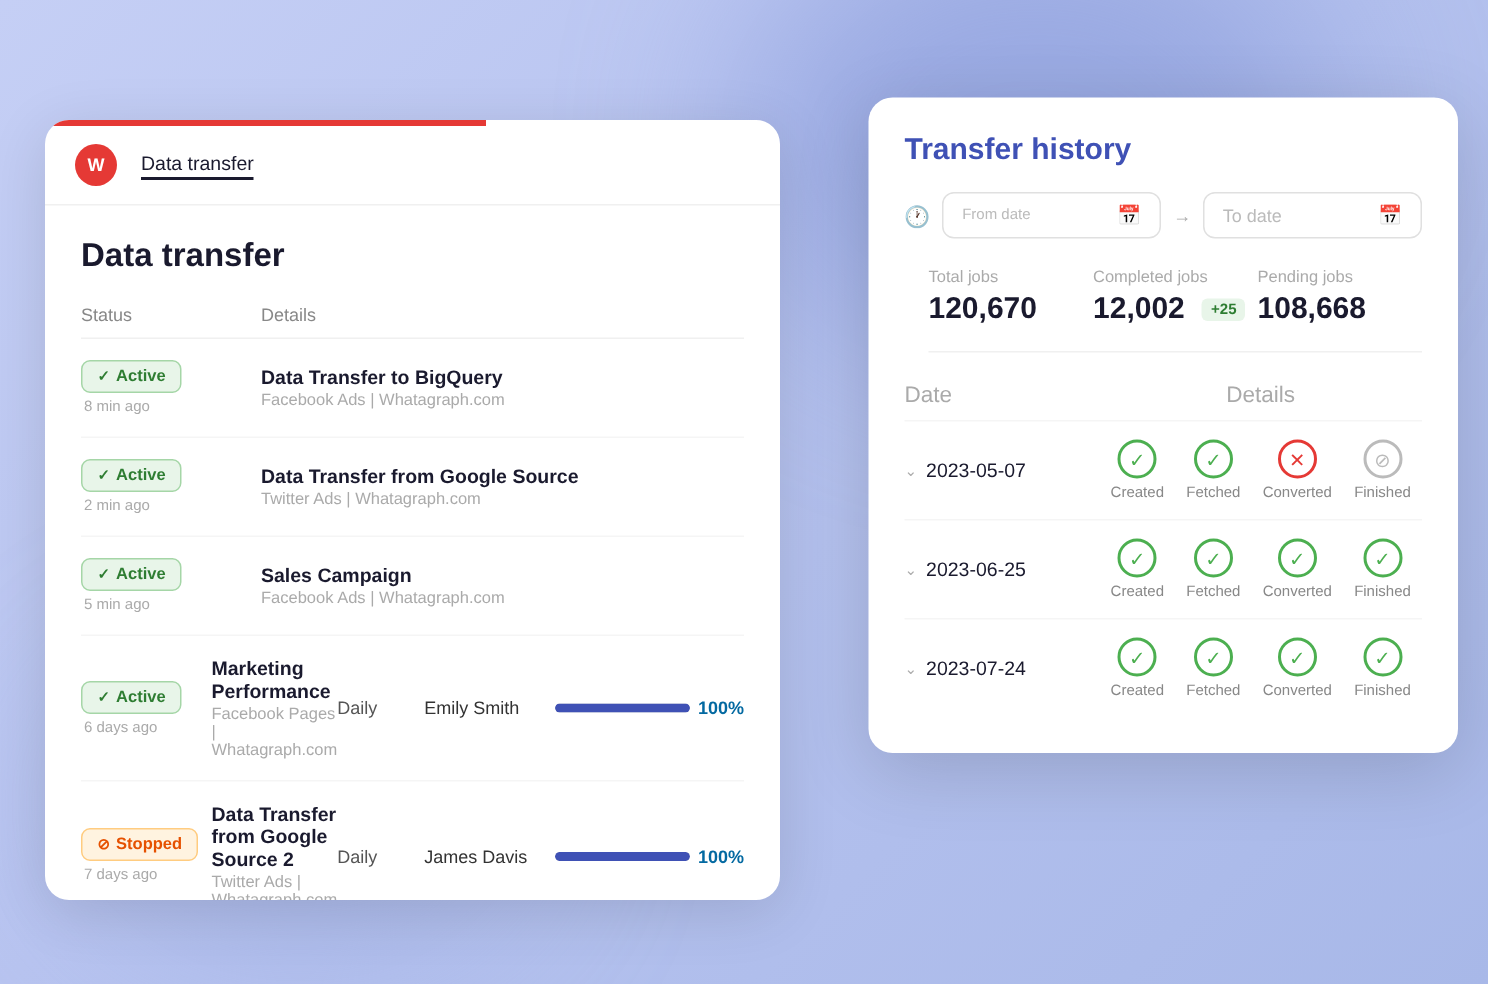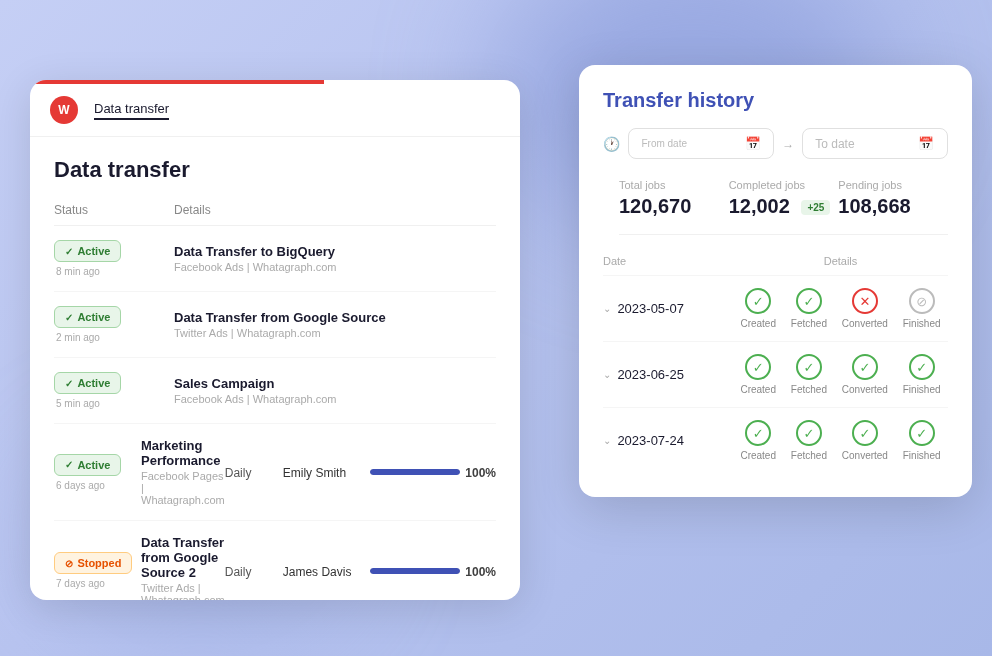--- a/index.html
+++ b/index.html
@@ -154,21 +154,21 @@
       width: 90px;
       overflow: hidden;
     }
     .progress-bar-fill {
       height: 100%;
       background: #3f51b5;
       border-radius: 3px;
     }
     .pct-text {
       font-size: 12px;
-      color: #404040;
+      color: #0369a1;
       font-weight: 600;
     }
 
     
     .history-panel {
       position: absolute;
       right: 20px;
       top: 65px;
       width: 393px;
       background: #fff;
@@ -234,21 +234,21 @@
       font-size: 10px;
       font-weight: 600;
       padding: 2px 6px;
       border-radius: 4px;
       margin-left: 6px;
       vertical-align: middle;
     }
 
     .history-table-header {
       display: flex;
-      font-size: 11px;
+      font-size: 15px;
       color: #aaa;
       font-weight: 500;
       padding: 0 0 8px 0;
       border-bottom: 1px solid #f5f5f5;
     }
     .h-col-date { width: 130px; }
     .h-col-details { flex: 1; display: flex; justify-content: space-around; }
 
     .history-row {
       display: flex;

